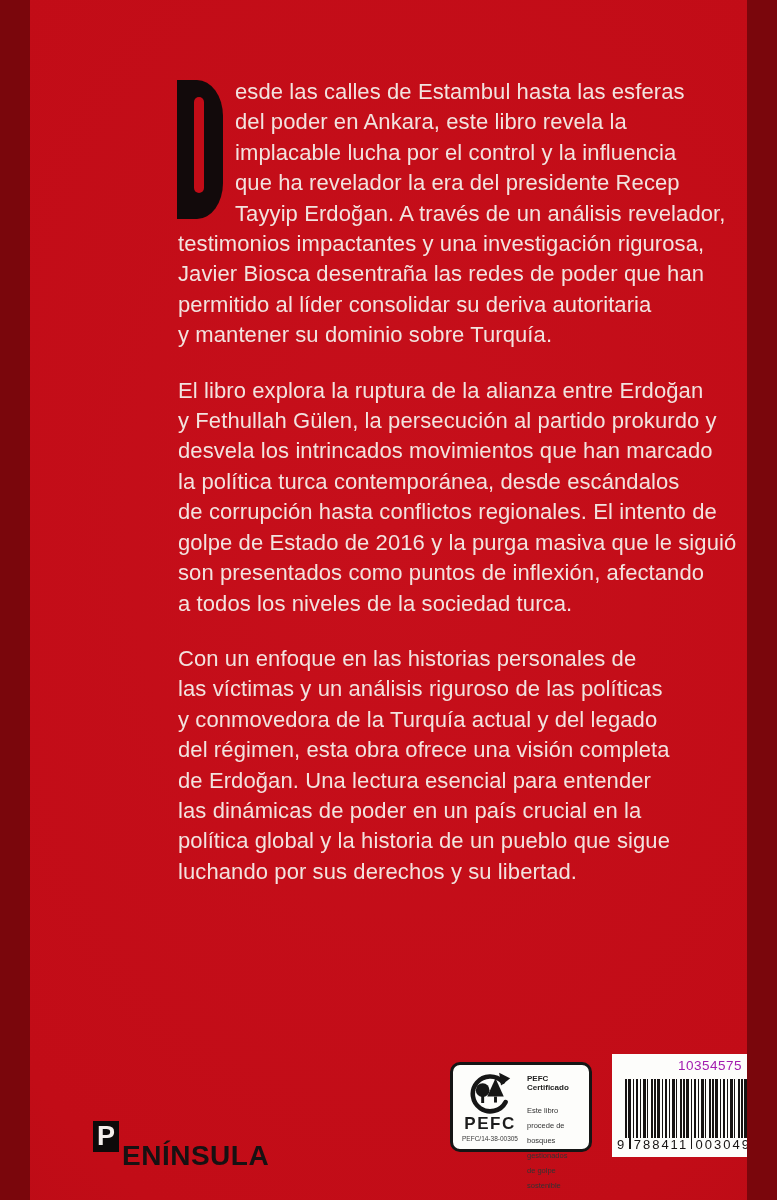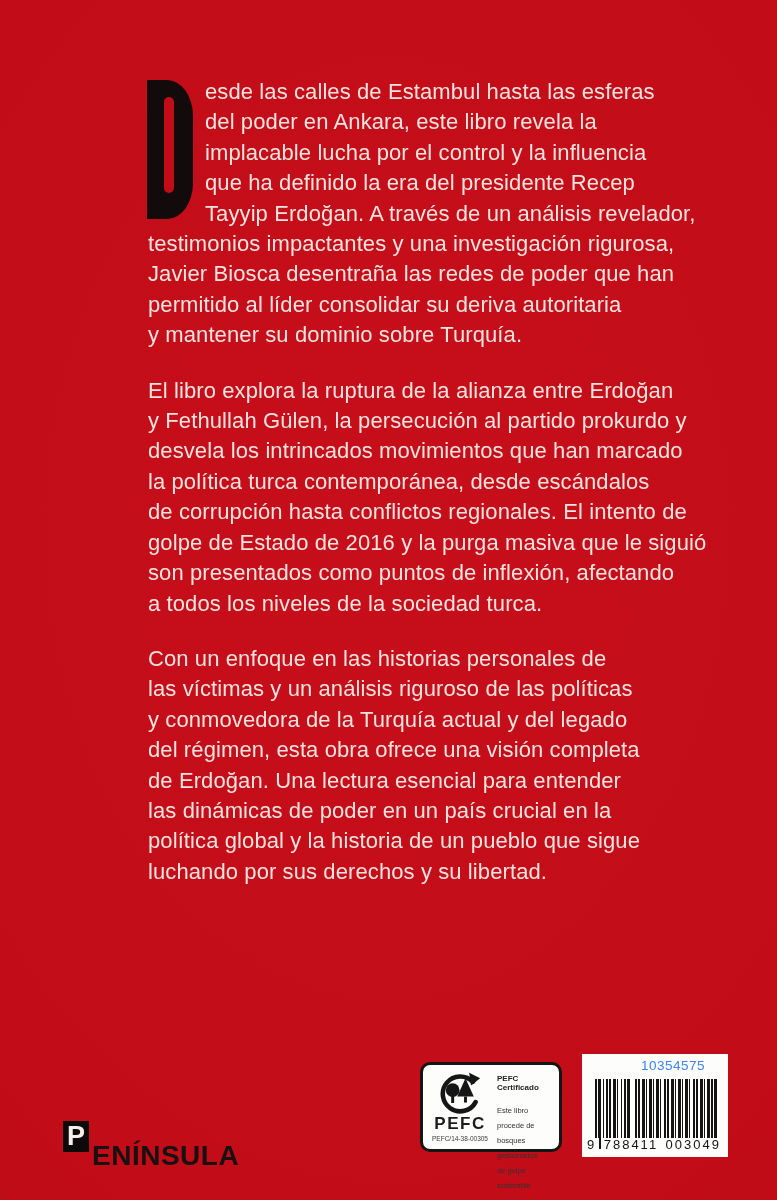--- a/index.html
+++ b/index.html
@@ -1,18 +1,18 @@
 <!DOCTYPE html>
 <html><head>
 <meta charset="utf-8">
 <style>
   html,body{margin:0;padding:0;background:#7a060c;}
   .page{
     position:relative;
-    width:777px;height:1200px;
+    width:717px;height:1200px;
     margin:0 auto;
     background:radial-gradient(130% 115% at 50% 44%, #c60f1b 0%, #c20c17 55%, #b00a13 88%, #a40911 100%);
     font-family:"Liberation Sans", sans-serif;
     overflow:hidden;
   }
   
   .blurb{
     position:absolute;left:148px;top:77px;width:520px;
     color:#f2e3df;
     font-size:22px;line-height:30.4px;
@@ -64,22 +64,22 @@
   .pefc-right{flex:1;padding-top:4px;}
   .pefc-title{font-size:8px;font-weight:700;color:#222;}
   .pefc-desc{font-size:7.5px;line-height:15px;margin-top:11px;color:#333;}
   .pefc-url{font-size:7.5px;font-weight:700;margin-top:12px;color:#222;}
   
   .barcode-box{
     position:absolute;left:582px;top:1054px;width:146px;height:103px;
     background:#fdfdfb;color:#1c1c1c;
   }
   .barcode-top{
-    position:absolute;top:4px;right:23px;
-    font-size:13.5px;letter-spacing:.5px;color:#3b82f6;
+    position:absolute;top:4px;right:16px;
+    font-size:13.5px;letter-spacing:.5px;color:#a21caf;
   }
   .bars{
     position:absolute;left:13px;right:11px;top:25px;height:70px;
     background:repeating-linear-gradient(90deg,
       #161312 0px,#161312 1.5px,#fdfdfb 1.5px,#fdfdfb 3px,
       #161312 3px,#161312 6px,#fdfdfb 6px,#fdfdfb 7.5px,
       #161312 7.5px,#161312 8.5px,#fdfdfb 8.5px,#fdfdfb 11px,
       #161312 11px,#161312 13px,#fdfdfb 13px,#fdfdfb 14.5px);
   }
   .ean-row{
@@ -95,21 +95,21 @@
 <div class="page">
 
   <div class="blurb">
     <div class="para">
       <div class="dropcap">
           <div class="counter"></div>
         </div>
       <div class="line indent">esde las calles de Estambul hasta las esferas</div>
       <div class="line indent">del poder en Ankara, este libro revela la</div>
       <div class="line indent">implacable lucha por el control y la influencia</div>
-      <div class="line indent">que ha definido la era del presidente Recep</div>
+      <div class="line indent">que ha revelador la era del presidente Recep</div>
       <div class="line indent">Tayyip Erdoğan. A través de un análisis revelador,</div>
       <div class="line">testimonios impactantes y una investigación rigurosa,</div>
       <div class="line">Javier Biosca desentraña las redes de poder que han</div>
       <div class="line">permitido al líder consolidar su deriva autoritaria</div>
       <div class="line">y mantener su dominio sobre Turquía.</div>
     </div>
     <div class="para">
       <div class="line">El libro explora la ruptura de la alianza entre Erdoğan</div>
       <div class="line">y Fethullah Gülen, la persecución al partido prokurdo y</div>
       <div class="line">desvela los intrincados movimientos que han marcado</div>

